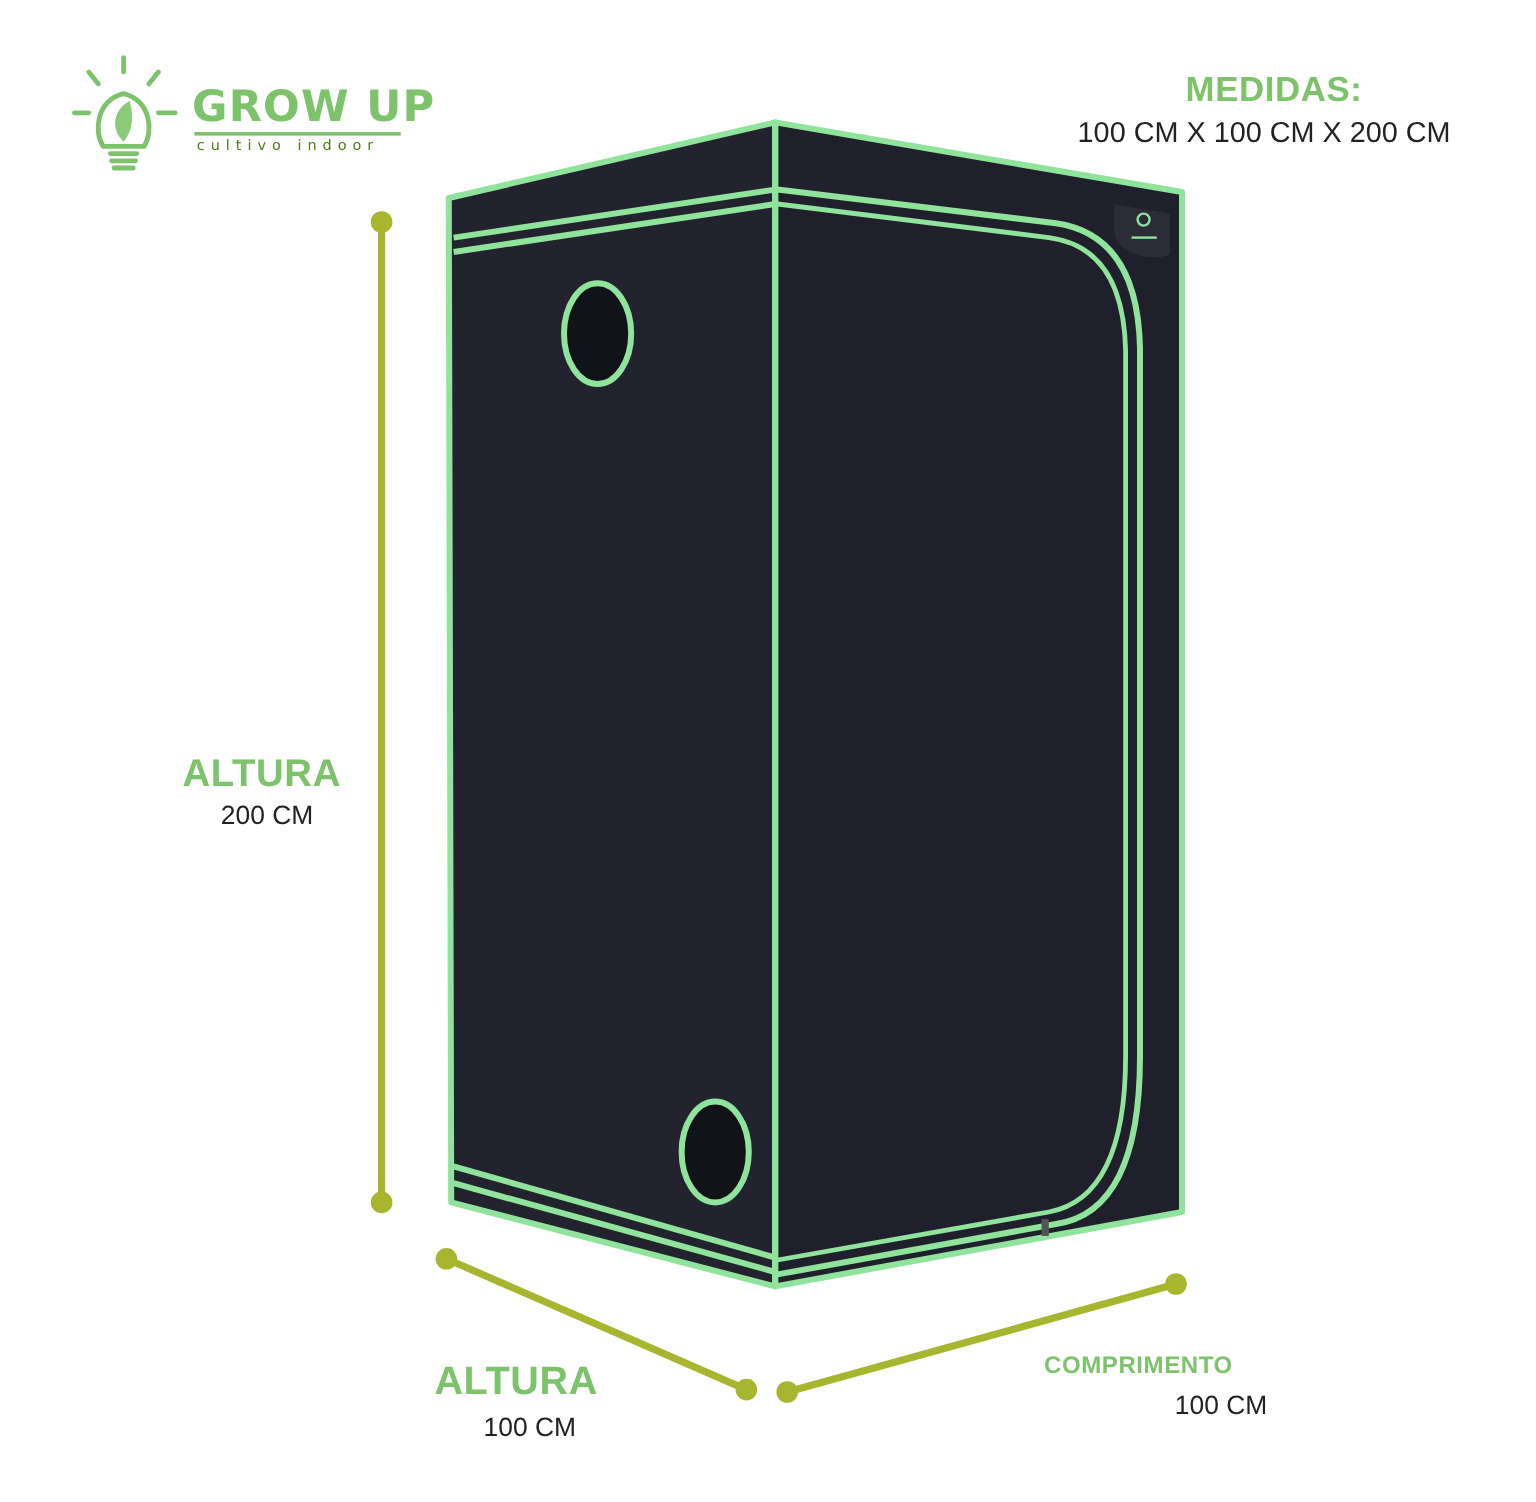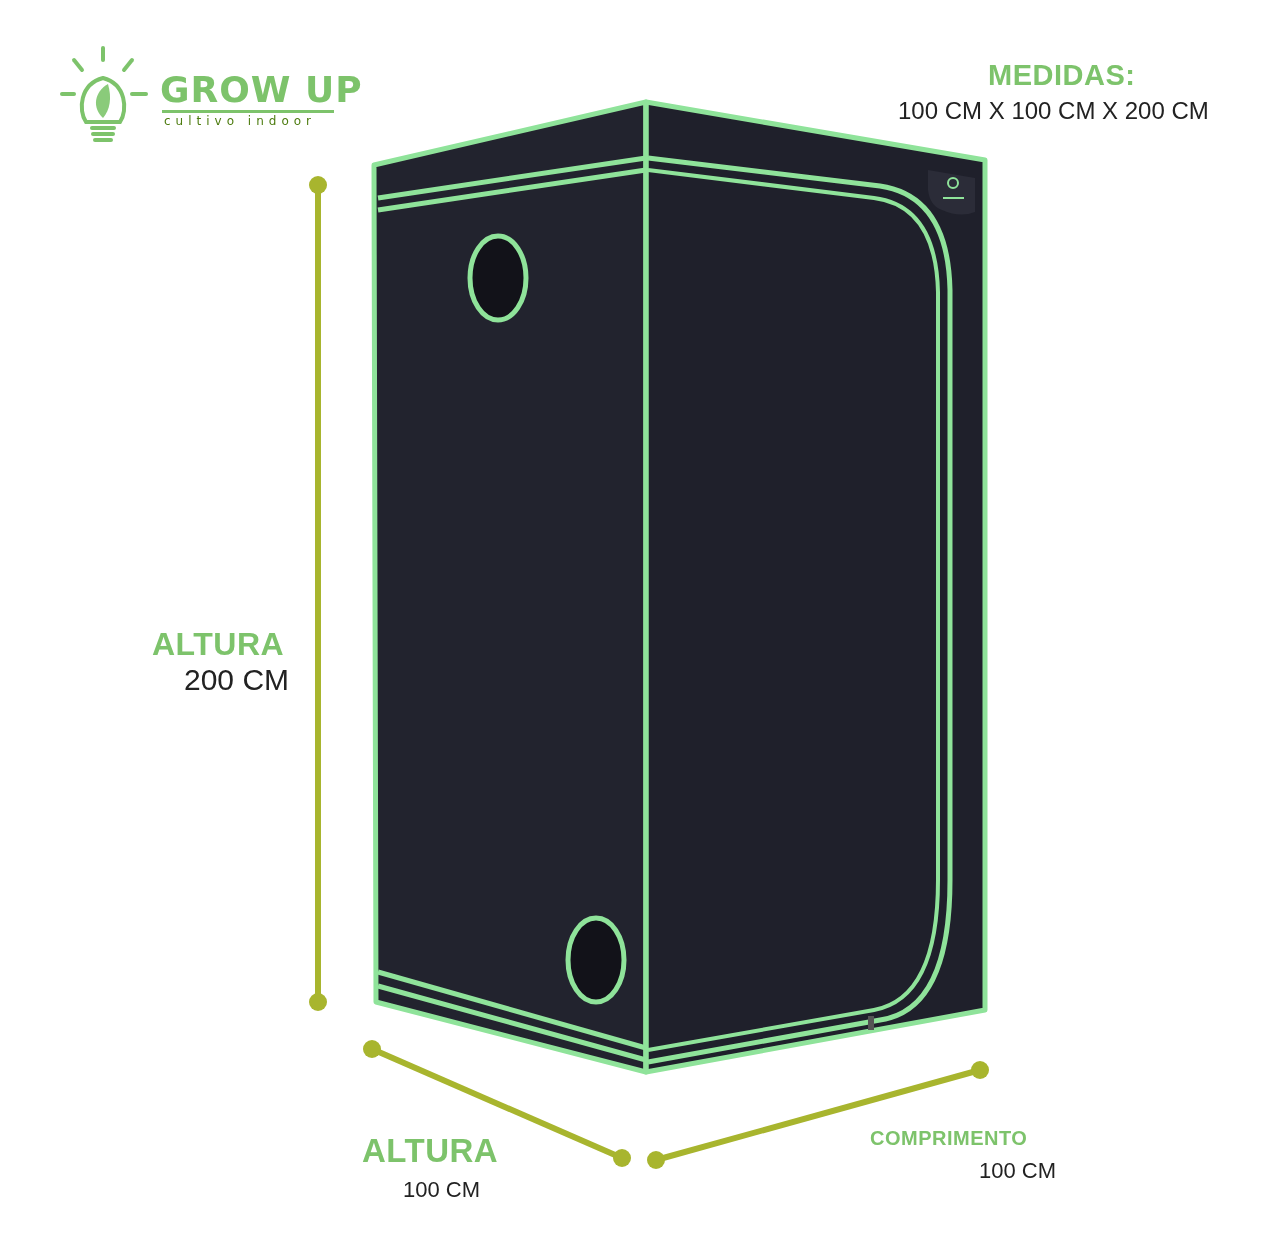--- a/index.html
+++ b/index.html
@@ -93,19 +93,19 @@
   </g>
 
   <g>
     <line x1="656" y1="1160" x2="980" y2="1070" stroke="#a8b52e" stroke-width="6"></line>
     <circle cx="656" cy="1160" r="9" fill="#a8b52e"></circle>
     <circle cx="980" cy="1070" r="9" fill="#a8b52e"></circle>
   </g>
 </svg>
 
 <div class="abs green-title" style="left:152px; top:626px; font-size:32px; line-height:36px;">ALTURA</div>
-<div class="abs dim-text" style="left:184px; top:667px; font-size:30px; line-height:26px;">200 CM</div>
+<div class="abs dim-text" style="left:184px; top:667px; font-size:22px; line-height:26px;">200 CM</div>
 
 <div class="abs green-title" style="left:362px; top:1132px; font-size:33px; line-height:38px;">ALTURA</div>
 <div class="abs dim-text" style="left:403px; top:1177px; font-size:22px; line-height:26px;">100 CM</div>
 
 <div class="abs green-title" style="left:870px; top:1120px; font-size:20px; line-height:36px;">COMPRIMENTO</div>
 <div class="abs dim-text" style="left:979px; top:1158px; font-size:22px; line-height:26px;">100 CM</div>
 
 </body></html>

